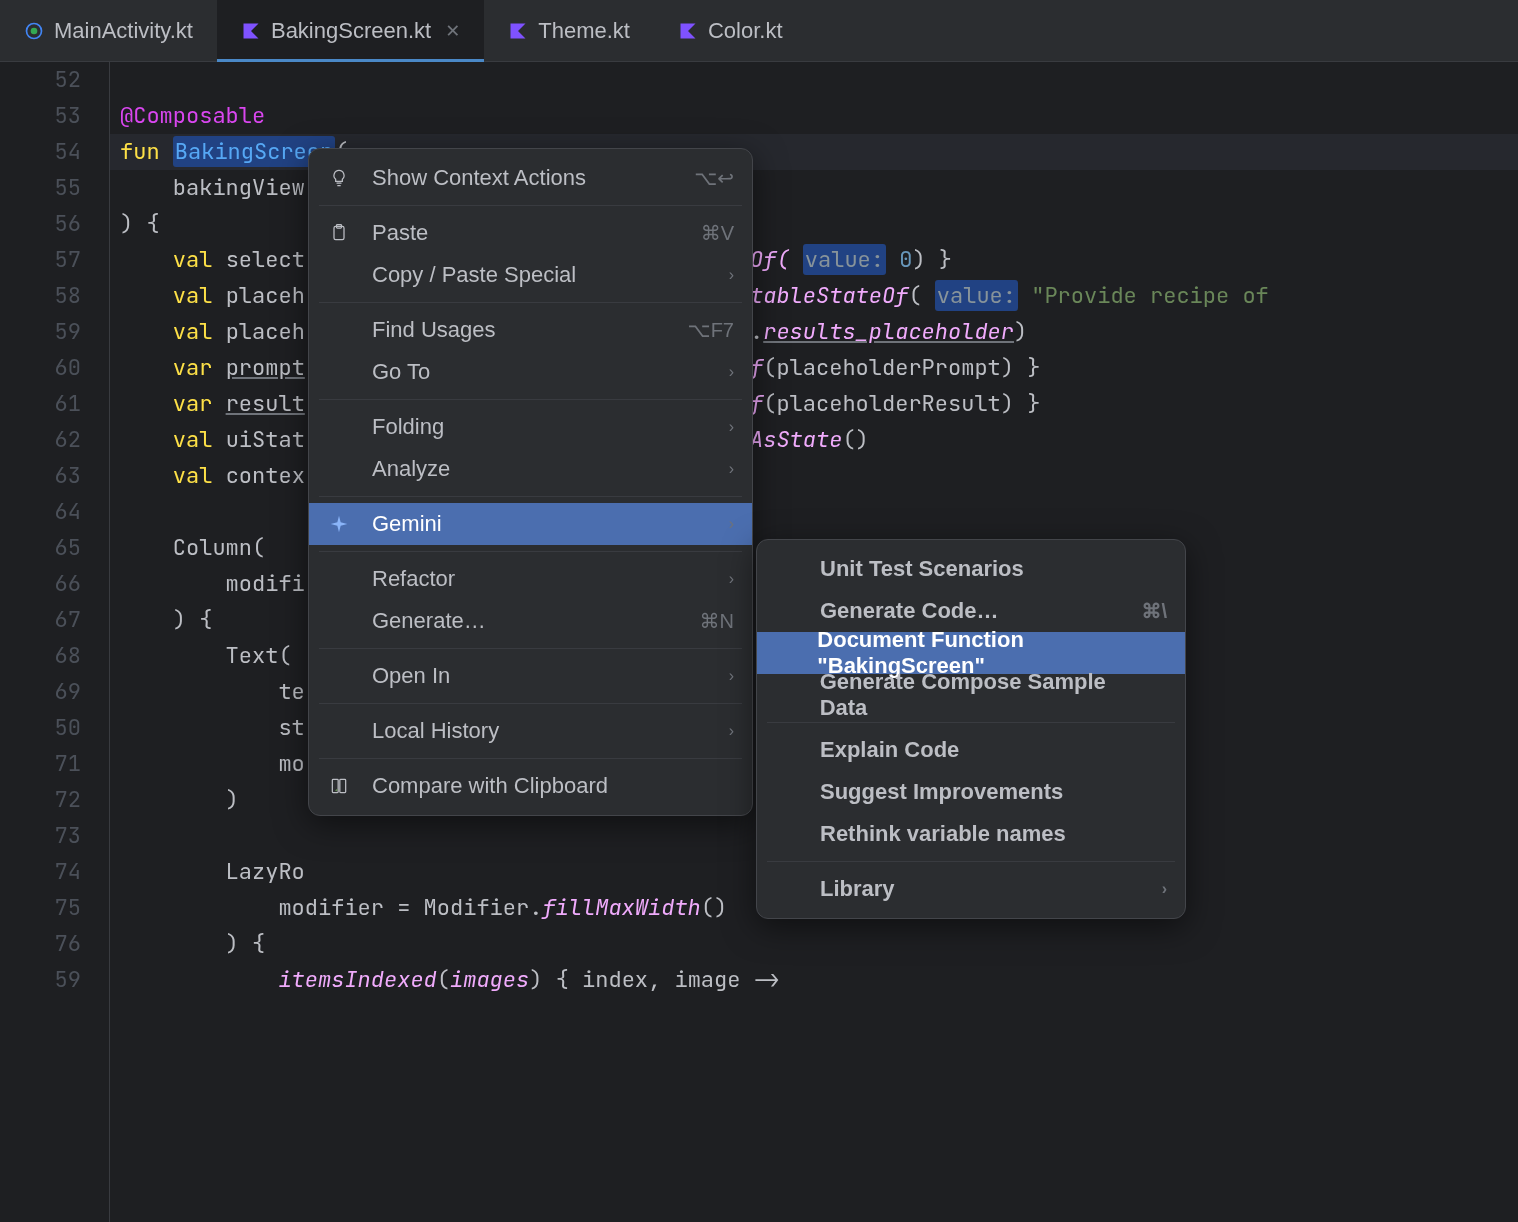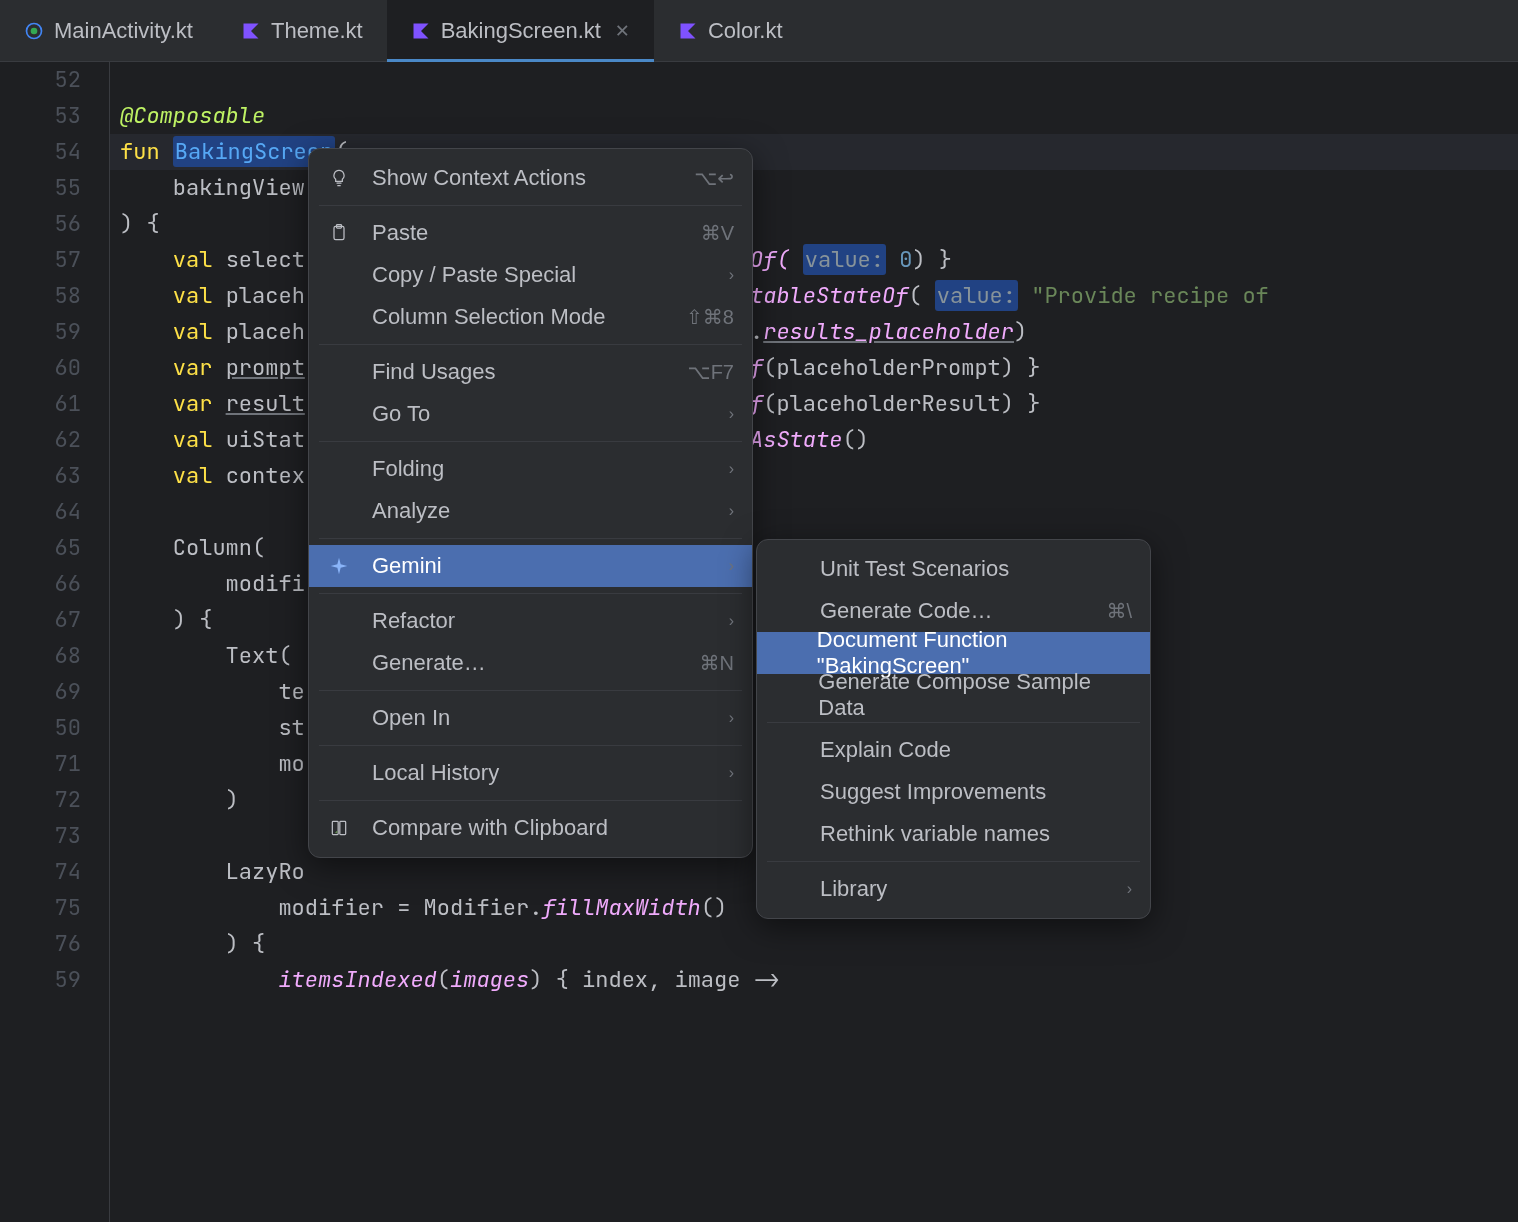--- a/index.html
+++ b/index.html
@@ -96,21 +96,21 @@
       border-right: 1px solid var(--border);
     }
     .gutter .ln { height: 36px; }
     .code {
       padding-left: 10px;
       white-space: pre;
       position: relative;
     }
     .code-line { height: 36px; }
     .keyword { color: #fde047; }
-    .annotation { color: #bef264; font-style: italic; }
+    .annotation { color: #d946ef; }
     .funcname { color: #56a8f5; }
     .string { color: #6a8759; }
     .param { color: #87939a; }
     .prop { color: #f0abfc; font-style: italic; }
     .number { color: #6897bb; }
     .ident { color: var(--text); }
     .underline { text-decoration: underline; text-decoration-color: #6f737a; }
     .hl-line {
       position: absolute;
       left: -10px;
@@ -128,21 +128,21 @@
     .menu {
       position: absolute;
       background: var(--bg-menu);
       border: 1px solid #43454a;
       border-radius: 12px;
       box-shadow: 0 8px 32px rgba(0,0,0,0.5);
       padding: 8px 0;
       font-size: 22px;
     }
     .menu.primary { top: 148px; left: 308px; width: 445px; }
-    .menu.sub { top: 539px; left: 756px; width: 395px; }
+    .menu.sub { top: 539px; left: 756px; width: 430px; font-weight: bold; }
     .menu-item {
       display: flex;
       align-items: center;
       justify-content: space-between;
       height: 42px;
       padding: 0 18px;
       gap: 12px;
       cursor: pointer;
     }
     .menu-item .mi-left {
@@ -182,36 +182,36 @@
 <div class="tab-bar" id="tab-bar">
     <div class="tab">
       <span class="file-icon">
         <svg width="20" height="20" viewBox="0 0 24 24">
           <circle cx="12" cy="12" r="9" fill="none" stroke="#4285f4" stroke-width="2"></circle>
           <circle cx="12" cy="12" r="4" fill="#34a853"></circle>
         </svg>
       </span>
       <span>MainActivity.kt</span>
     </div>
+    <div class="tab active">
+      <span class="file-icon">
+        <svg width="18" height="18" viewBox="0 0 24 24">
+          <path fill="#7f52ff" d="M2 2h20L12 12l10 10H2z"></path>
+        </svg>
+      </span>
+      <span>BakingScreen.kt</span>
+      <span class="close-x">✕</span>
+    </div>
     <div class="tab">
       <span class="file-icon">
         <svg width="18" height="18" viewBox="0 0 24 24">
           <path fill="#7f52ff" d="M2 2h20L12 12l10 10H2z"></path>
         </svg>
       </span>
       <span>Theme.kt</span>
-    </div>
-    <div class="tab active">
-      <span class="file-icon">
-        <svg width="18" height="18" viewBox="0 0 24 24">
-          <path fill="#7f52ff" d="M2 2h20L12 12l10 10H2z"></path>
-        </svg>
-      </span>
-      <span>BakingScreen.kt</span>
-      <span class="close-x">✕</span>
     </div>
     <div class="tab">
       <span class="file-icon">
         <svg width="18" height="18" viewBox="0 0 24 24">
           <path fill="#7f52ff" d="M2 2h20L12 12l10 10H2z"></path>
         </svg>
       </span>
       <span>Color.kt</span>
     </div>
   </div>
@@ -273,27 +273,20 @@
       </span>
       <span class="shortcut">⌘V</span>
     </div>
     <div class="menu-item">
       <span class="mi-left">
         <span class="mi-icon"></span>
         <span>Copy / Paste Special</span>
       </span>
       <span class="chevron">›</span>
     </div>
-    <div class="menu-item">
-      <span class="mi-left">
-        <span class="mi-icon"></span>
-        <span>Column Selection Mode</span>
-      </span>
-      <span class="shortcut">⇧⌘8</span>
-    </div>
     <div class="menu-sep"></div>
     <div class="menu-item">
       <span class="mi-left">
         <span class="mi-icon"></span>
         <span>Find Usages</span>
       </span>
       <span class="shortcut">⌥F7</span>
     </div>
     <div class="menu-item">
       <span class="mi-left">

